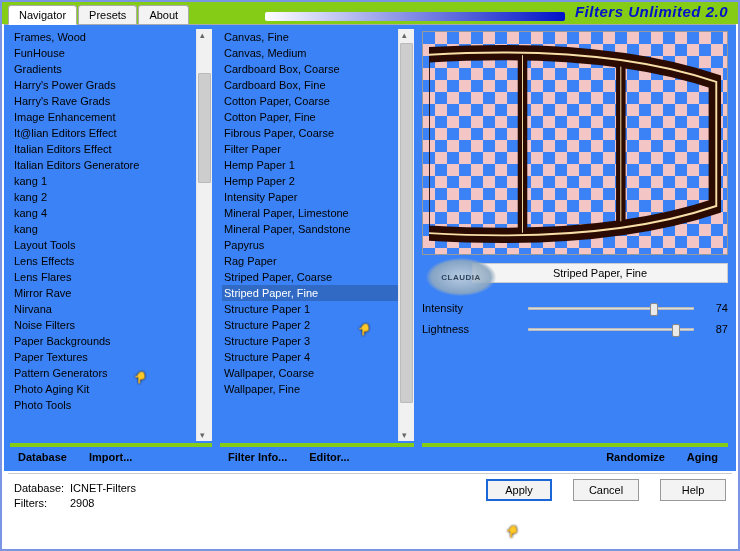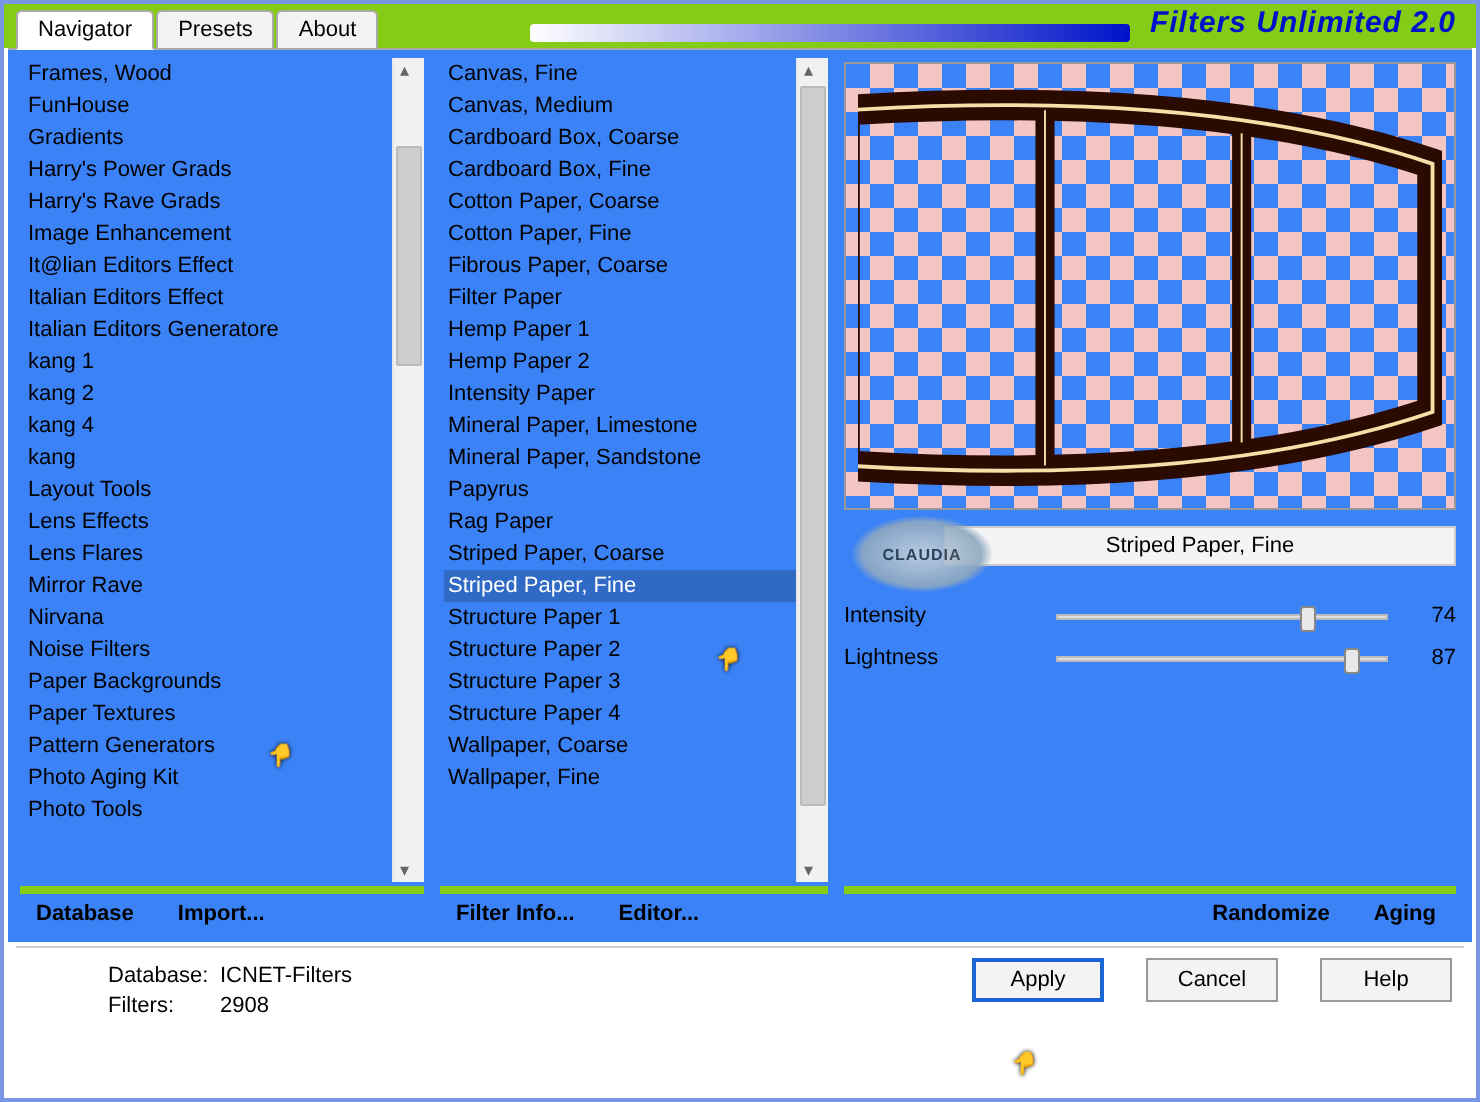--- a/index.html
+++ b/index.html
@@ -48,21 +48,21 @@
 
 .params { margin-top: 14px; }
 .param { display: flex; align-items: center; height: 18px; margin-bottom: 3px; }
 .param .plabel { width: 100px; }
 .param .slider { flex: 1; height: 3px; background: #ddd; position: relative; margin: 0 6px; border: 1px solid #bbb; }
 .param .sthumb { position: absolute; top: -5px; width: 8px; height: 13px; background: #e9e9e9; border: 1px solid #888; border-radius: 2px; }
 .param .pval { width: 28px; text-align: right; }
 
 .footer { position: absolute; left: 2px; right: 2px; bottom: 2px; height: 74px; }
 .footer .divider { border-top: 1px solid #ccc; margin: 0 4px; }
-.info { position: absolute; left: 10px; top: 8px; line-height: 15px; margin-left: 40px; }
+.info { position: absolute; left: 10px; top: 8px; line-height: 15px; }
 .info .k { display:inline-block; width: 56px; }
 .btns { position: absolute; right: 10px; top: 6px; display: flex; gap: 21px; }
 .btn { min-width: 66px; height: 22px; border: 1px solid #999; background: #f3f3f3; cursor: pointer; }
 .btn.primary { border: 2px solid #1a66d6; }
 
 .pointer { position: absolute; z-index: 30; font-size: 18px; transform: scaleX(-1) rotate(90deg); filter: drop-shadow(0 0 1px #000); }
 .p-emoji { display:inline-block; }
 </style>
 </head>
 <body>

